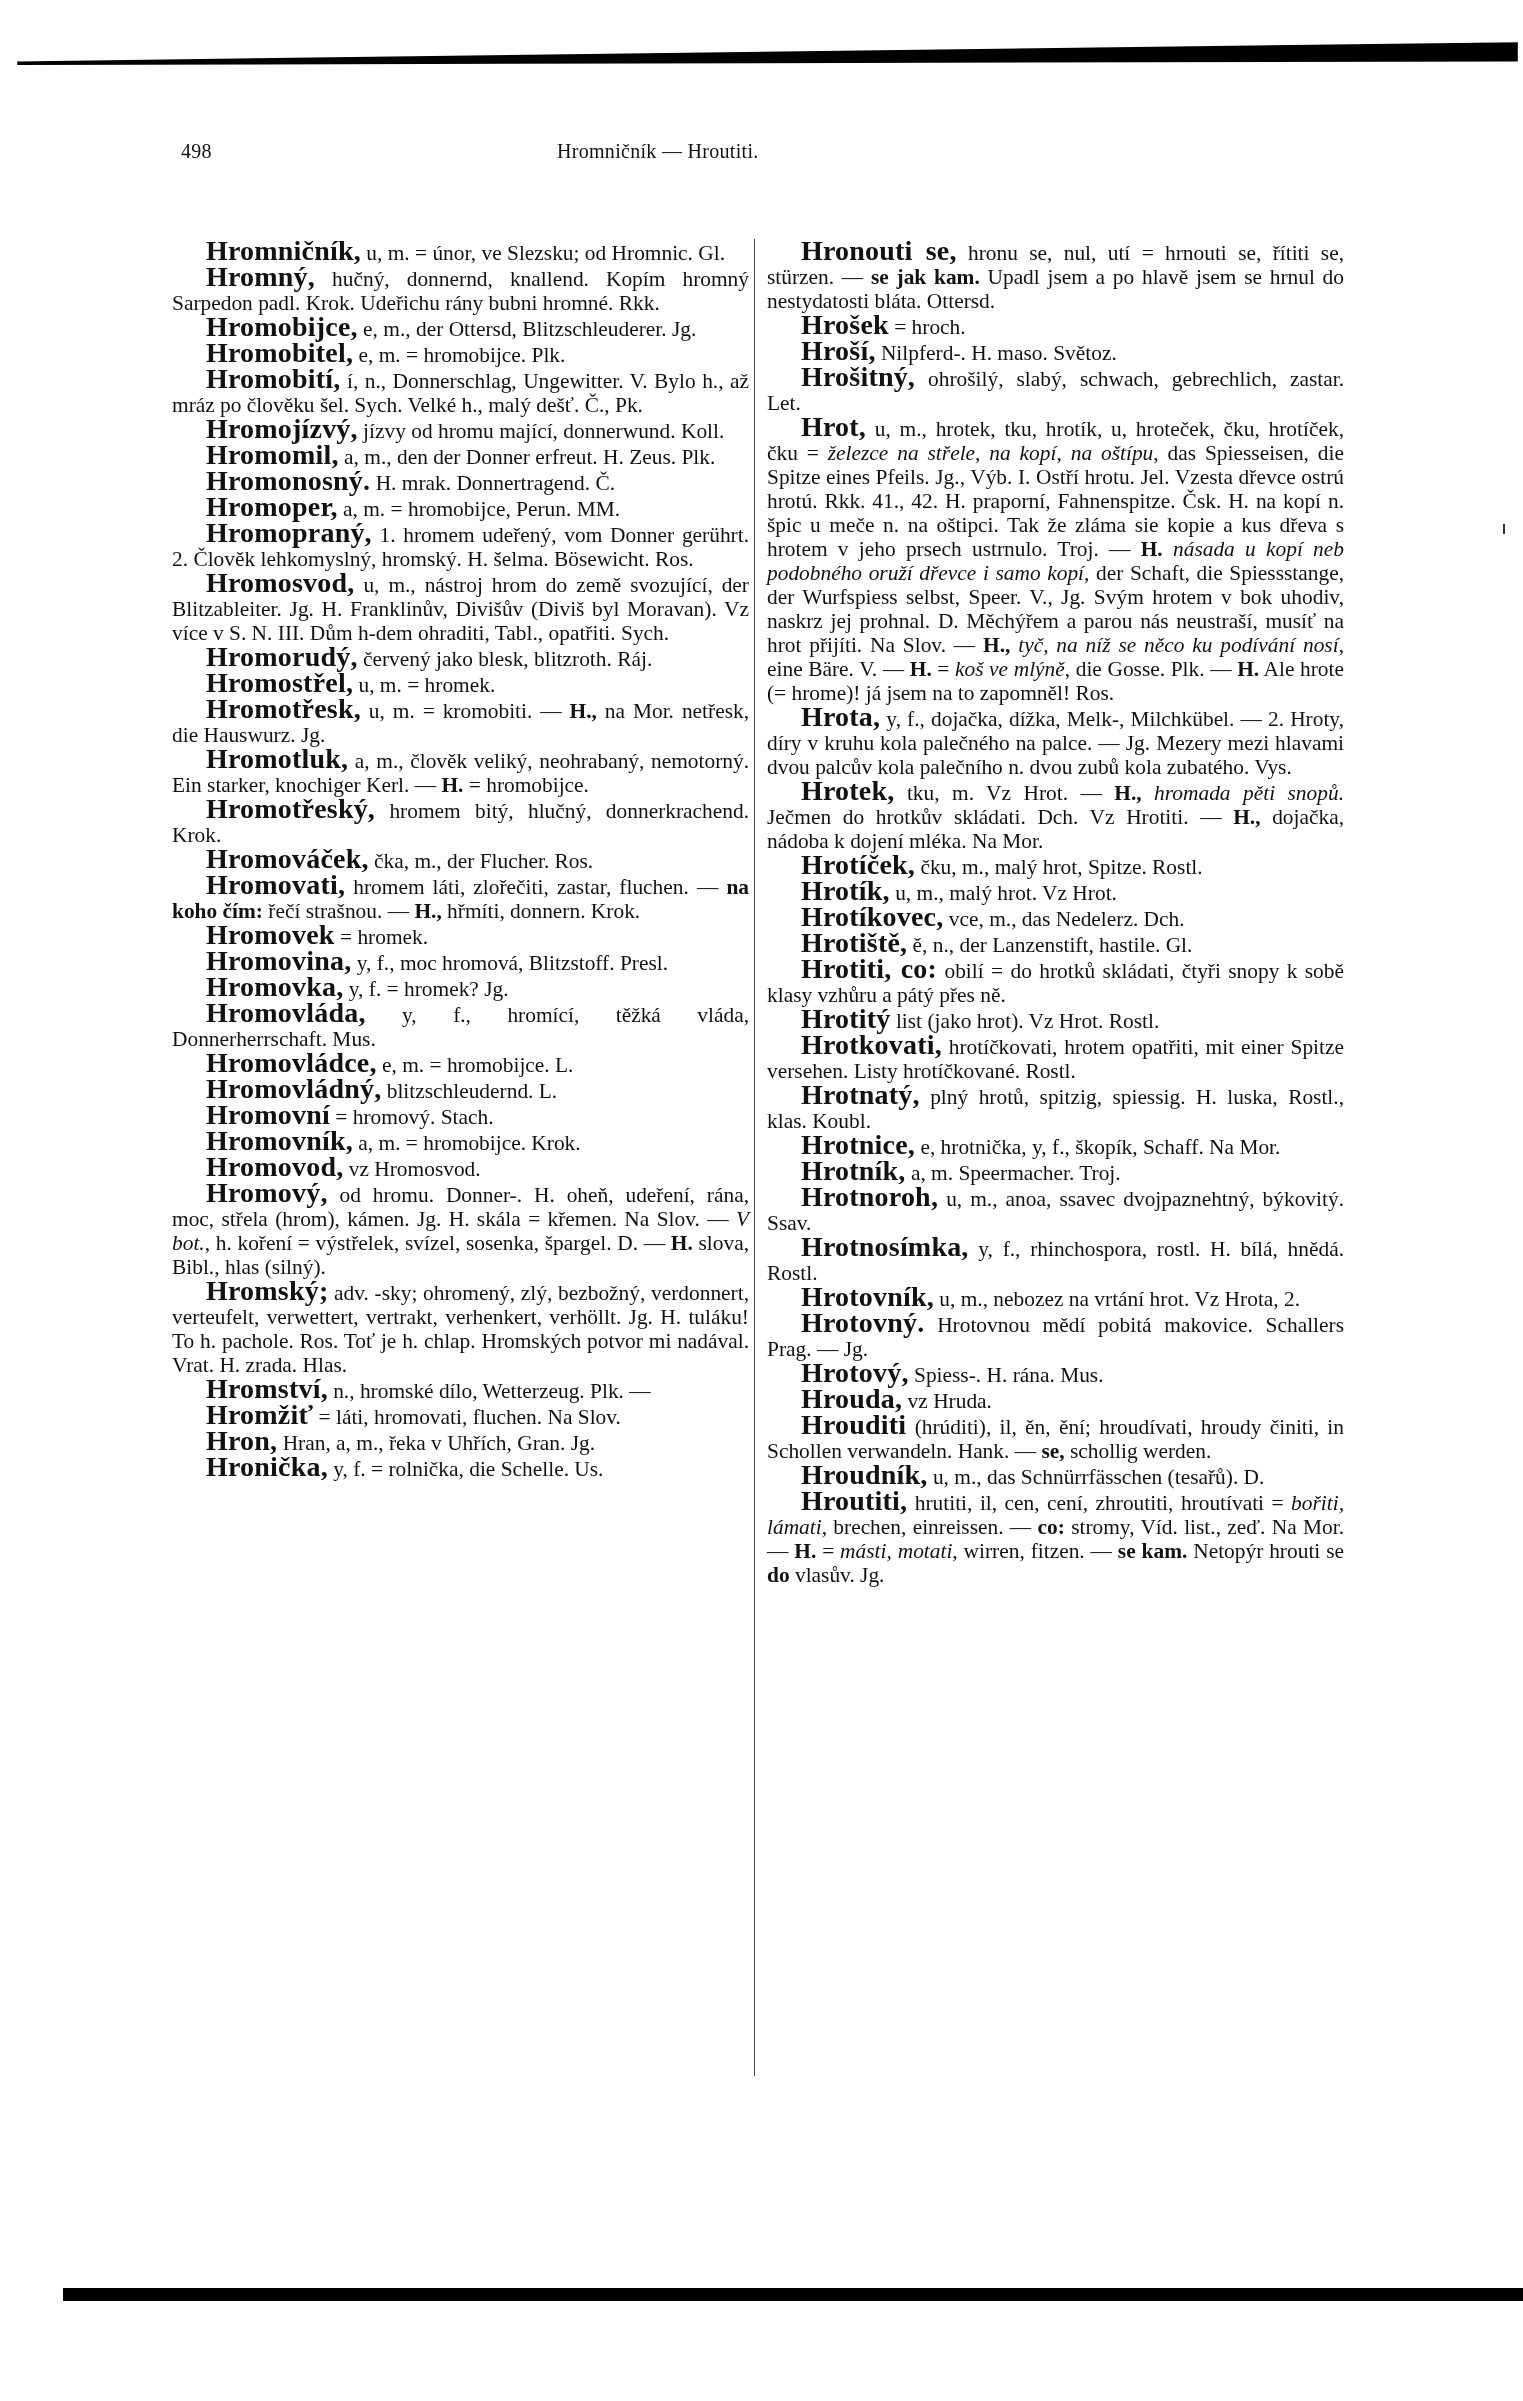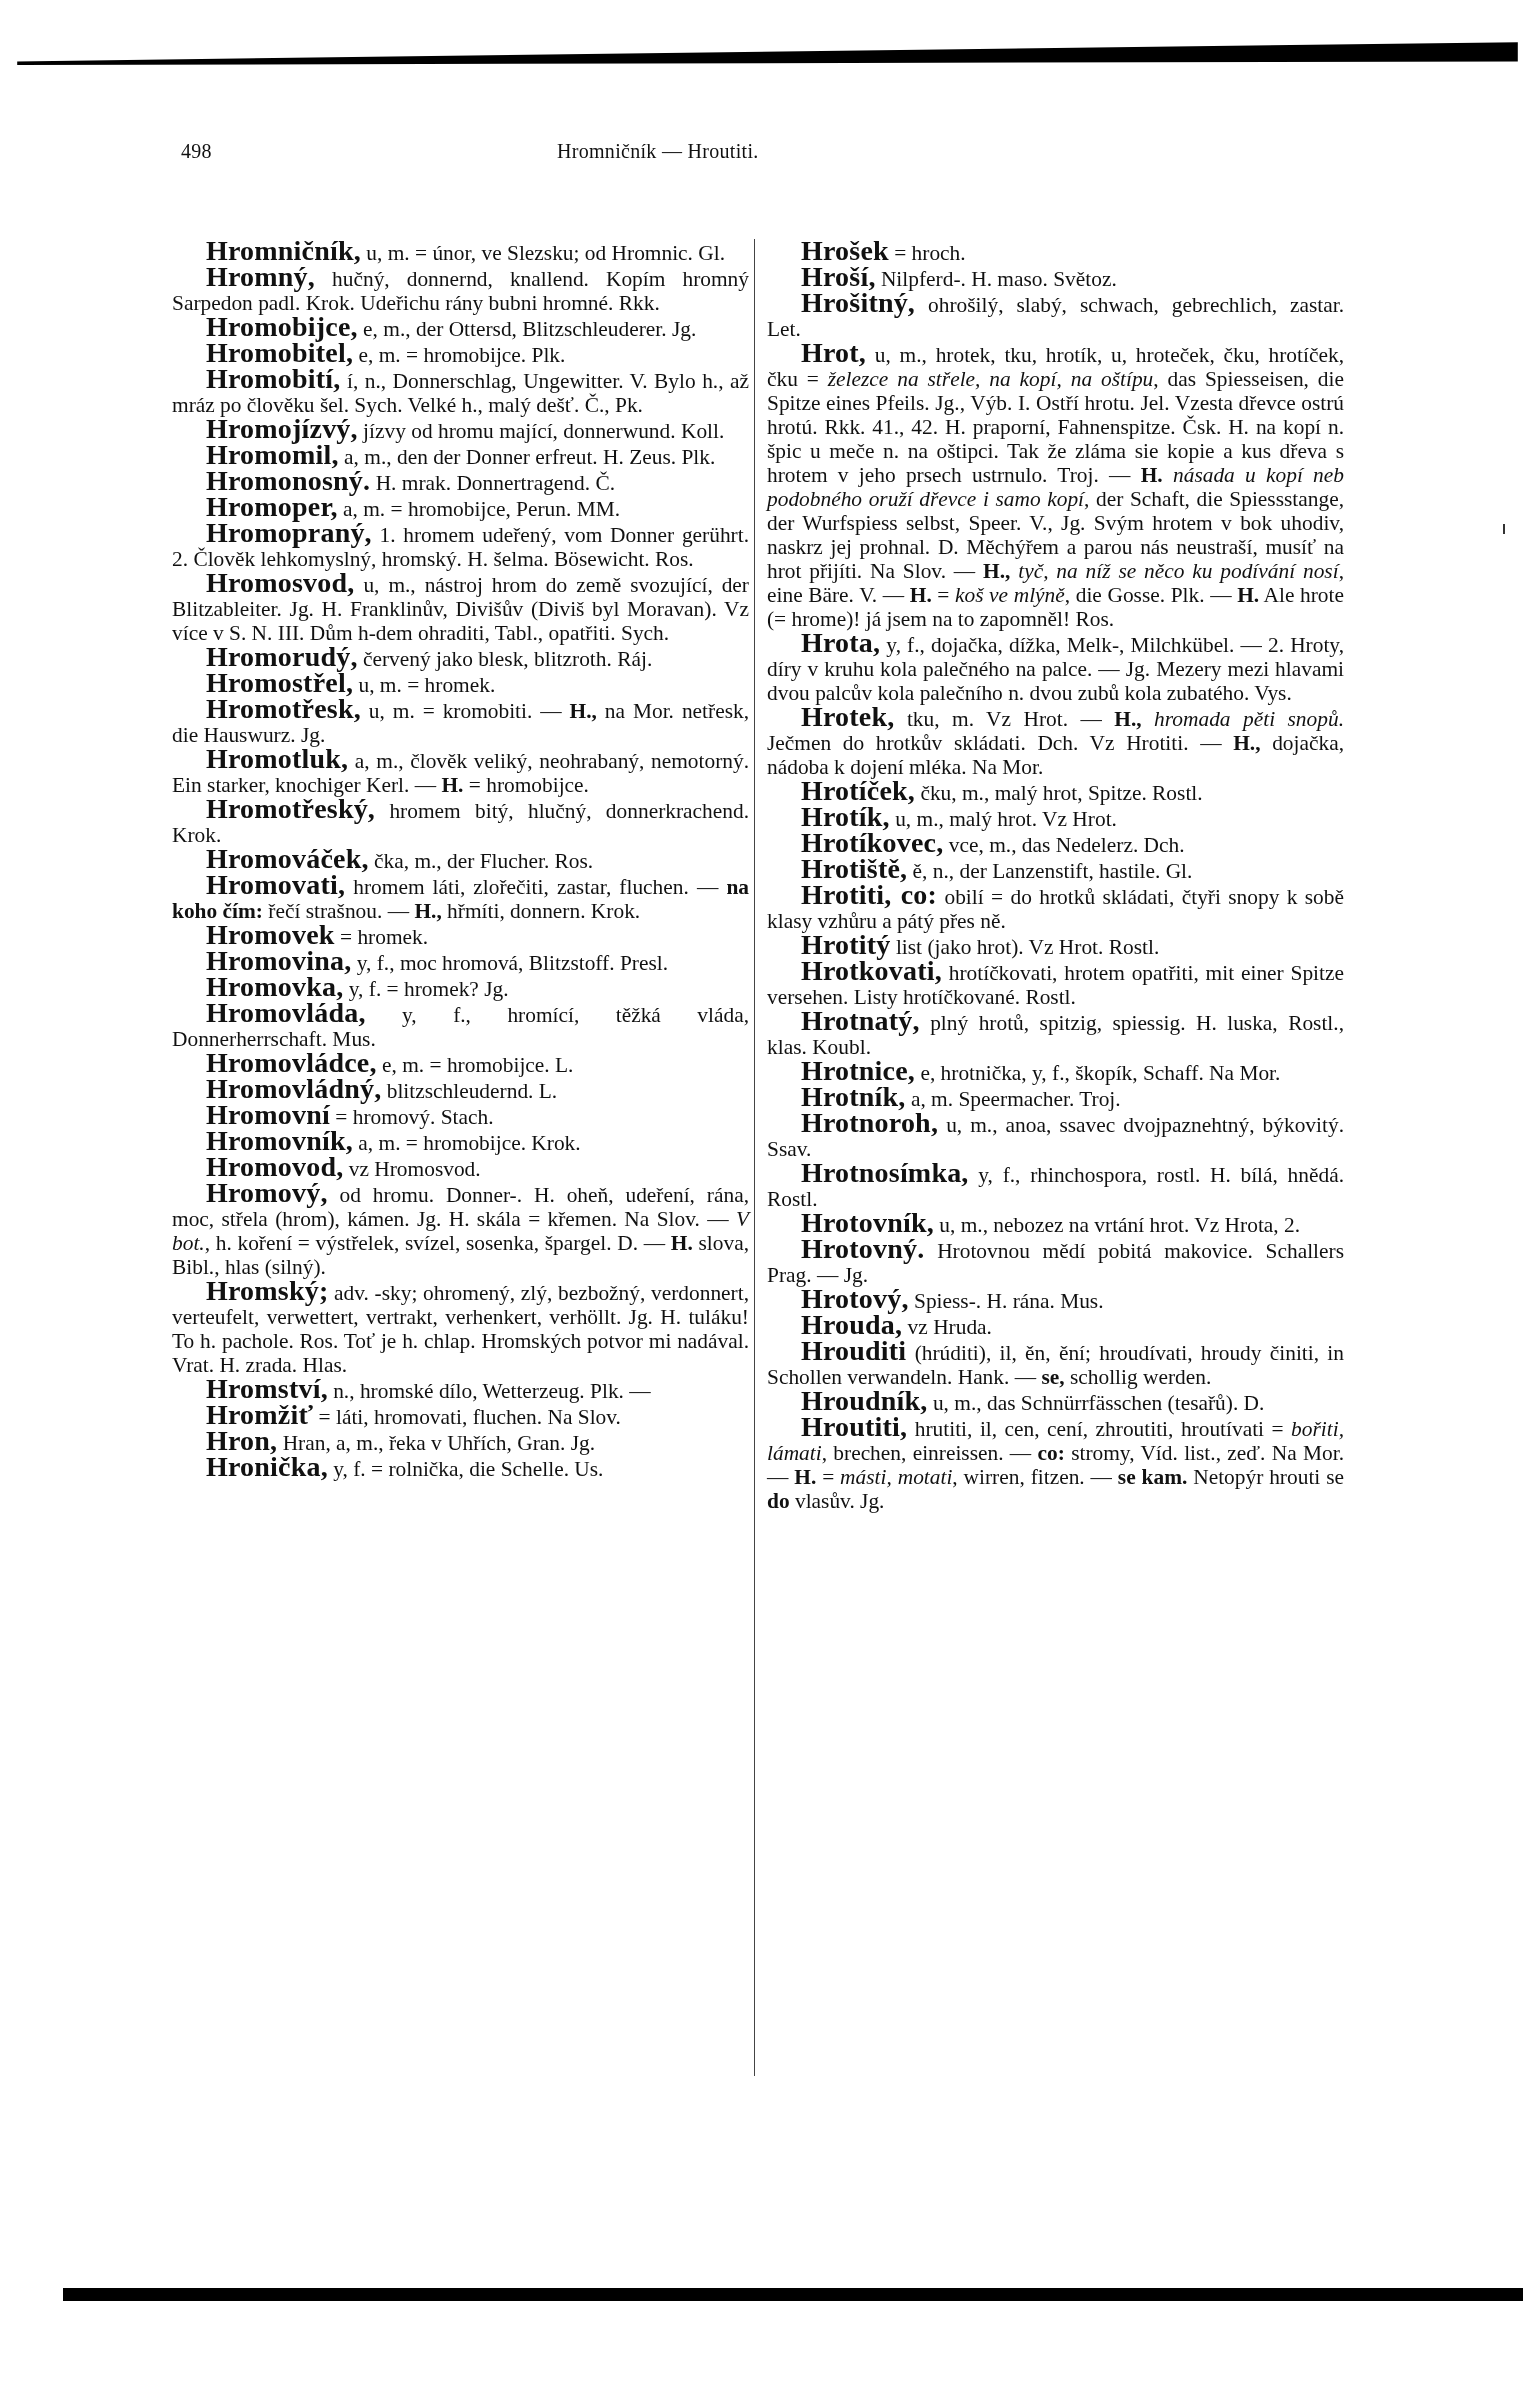--- a/index.html
+++ b/index.html
@@ -71,20 +71,21 @@
       <p class="entry"><span class="hw">Hromovod,</span><span> vz Hromosvod.</span></p>
       <p class="entry"><span class="hw">Hromový,</span><span> od hromu. Donner-. H. oheň, udeření, rána, moc, střela (hrom), kámen. Jg. H. skála = křemen. Na Slov. — </span><span class="i">V bot.</span><span>, h. koření = výstřelek, svízel, sosenka, špargel. D. — </span><span class="b">H.</span><span> slova, Bibl., hlas (silný).</span></p>
       <p class="entry"><span class="hw">Hromský;</span><span> adv. -sky; ohromený, zlý, bezbožný, verdonnert, verteufelt, verwettert, vertrakt, verhenkert, verhöllt. Jg. H. tuláku! To h. pachole. Ros. Toť je h. chlap. Hromských potvor mi nadával. Vrat. H. zrada. Hlas.</span></p>
       <p class="entry"><span class="hw">Hromství,</span><span> n., hromské dílo, Wetterzeug. Plk. —</span></p>
       <p class="entry"><span class="hw">Hromžiť</span><span> = láti, hromovati, fluchen. Na Slov.</span></p>
       <p class="entry"><span class="hw">Hron,</span><span> Hran, a, m., řeka v Uhřích, Gran. Jg.</span></p>
       <p class="entry"><span class="hw">Hronička,</span><span> y, f. = rolnička, die Schelle. Us.</span></p>
     </div>
   <div class="sep"></div>
   <div class="col right" id="col-right">
+      <p class="entry"><span class="hw">Hronouti se,</span><span> hronu se, nul, utí = hrnouti se, řítiti se, stürzen. — </span><span class="b">se jak kam.</span><span> Upadl jsem a po hlavě jsem se hrnul do nestydatosti bláta. Ottersd.</span></p>
       <p class="entry"><span class="hw">Hrošek</span><span> = hroch.</span></p>
       <p class="entry"><span class="hw">Hroší,</span><span> Nilpferd-. H. maso. Světoz.</span></p>
       <p class="entry"><span class="hw">Hrošitný,</span><span> ohrošilý, slabý, schwach, gebrechlich, zastar. Let.</span></p>
       <p class="entry"><span class="hw">Hrot,</span><span> u, m., hrotek, tku, hrotík, u, hroteček, čku, hrotíček, čku = </span><span class="i">železce na střele, na kopí, na oštípu</span><span>, das Spiesseisen, die Spitze eines Pfeils. Jg., Výb. I. Ostří hrotu. Jel. Vzesta dřevce ostrú hrotú. Rkk. 41., 42. H. praporní, Fahnenspitze. Čsk. H. na kopí n. špic u meče n. na oštipci. Tak že zláma sie kopie a kus dřeva s hrotem v jeho prsech ustrnulo. Troj. — </span><span class="b">H.</span><span> </span><span class="i">násada u kopí neb podobného oruží dřevce i samo kopí</span><span>, der Schaft, die Spiessstange, der Wurfspiess selbst, Speer. V., Jg. Svým hrotem v bok uhodiv, naskrz jej prohnal. D. Měchýřem a parou nás neustraší, musíť na hrot přijíti. Na Slov. — </span><span class="b">H.,</span><span> </span><span class="i">tyč, na níž se něco ku podívání nosí</span><span>, eine Bäre. V. — </span><span class="b">H.</span><span> = </span><span class="i">koš ve mlýně</span><span>, die Gosse. Plk. — </span><span class="b">H.</span><span> Ale hrote (= hrome)! já jsem na to zapomněl! Ros.</span></p>
       <p class="entry"><span class="hw">Hrota,</span><span> y, f., dojačka, dížka, Melk-, Milchkübel. — 2. Hroty, díry v kruhu kola palečného na palce. — Jg. Mezery mezi hlavami dvou palcův kola palečního n. dvou zubů kola zubatého. Vys.</span></p>
       <p class="entry"><span class="hw">Hrotek,</span><span> tku, m. Vz Hrot. — </span><span class="b">H.,</span><span> </span><span class="i">hromada pěti snopů.</span><span> Ječmen do hrotkův skládati. Dch. Vz Hrotiti. — </span><span class="b">H.,</span><span> dojačka, nádoba k dojení mléka. Na Mor.</span></p>
       <p class="entry"><span class="hw">Hrotíček,</span><span> čku, m., malý hrot, Spitze. Rostl.</span></p>
       <p class="entry"><span class="hw">Hrotík,</span><span> u, m., malý hrot. Vz Hrot.</span></p>
       <p class="entry"><span class="hw">Hrotíkovec,</span><span> vce, m., das Nedelerz. Dch.</span></p>
       <p class="entry"><span class="hw">Hrotiště,</span><span> ě, n., der Lanzenstift, hastile. Gl.</span></p>

